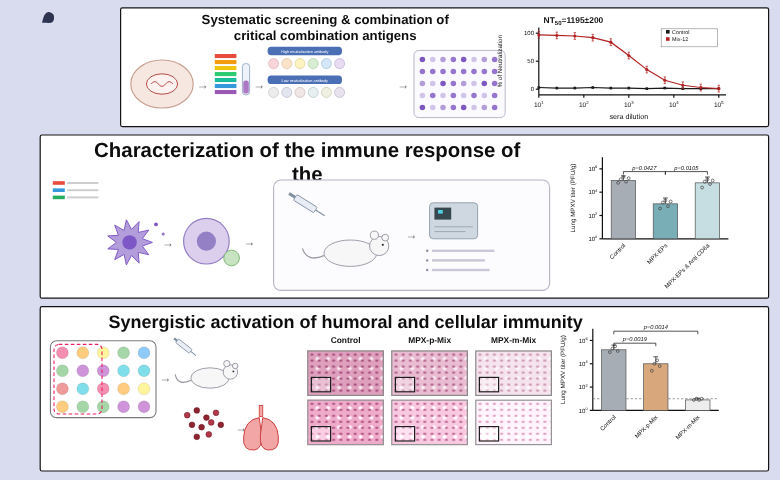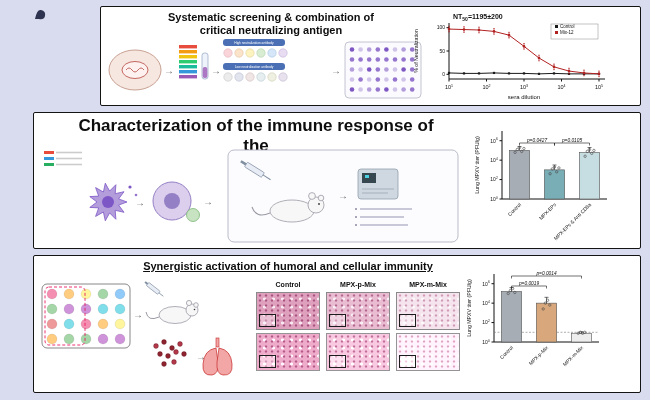--- a/index.html
+++ b/index.html
@@ -5,21 +5,21 @@
   html,body{margin:0;padding:0;}
   body{font-family:"Liberation Sans",sans-serif;}
   .page{position:relative;width:650px;height:400px;background:#d9dbee;overflow:hidden;}
   .panel{position:absolute;background:#ffffff;border:1.5px solid #141414;border-radius:2px;box-sizing:border-box;}
   #panel1{left:100px;top:6px;width:541px;height:100px;}
   #panel2{left:33px;top:112px;width:608px;height:137px;}
   #panel3{left:33px;top:255px;width:608px;height:138px;}
   .ptitle{position:absolute;text-align:center;font-weight:700;color:#0d0d0d;line-height:1.18;}
   #panel1 .ptitle{left:20px;top:4px;width:300px;font-size:11px;text-align:center;}
   #panel2 .ptitle{left:42px;top:3px;width:360px;font-size:17px;}
-  #panel3 .ptitle{left:14px;top:4px;width:480px;font-size:11px;text-decoration:underline;}
+  #panel3 .ptitle{left:14px;top:4px;width:480px;font-size:15px;}
   svg{overflow:visible;display:block;}
   svg text{font-family:"Liberation Sans",sans-serif;}
   .schem{position:absolute;}
   .chartbox{position:absolute;}
   
   .histology{position:absolute;left:222px;top:24px;width:204px;display:flex;gap:6px;}
   .hcol{width:64px;display:flex;flex-direction:column;gap:3px;}
   .hlabel{font-size:7px;font-weight:700;text-align:center;color:#111;height:9px;line-height:9px;}
   .histo{position:relative;width:64px;height:38px;border:1px solid #8a8a8a;box-sizing:border-box;
     background-color:var(--base);
@@ -37,21 +37,21 @@
 
 <div class="page">
 
   <svg class="corner-mark" viewBox="0 0 16 15" width="16" height="15">
     <path d="M2 12 Q4 2 8 3 Q13 4 12 9 Q11 13 6 12 Z" fill="#2e3350"></path>
   </svg>
 
   <div class="panel" id="panel1">
     <div class="ptitle">
       <div>Systematic screening &amp; combination of</div>
-      <div>critical neutralizing antigen</div>
+      <div>critical combination antigens</div>
     </div>
 
     <svg class="schem" style="left:6px;top:30px" width="320" height="66" viewBox="0 0 320 66">
       <g>
         <ellipse cx="28" cy="33" rx="26" ry="20" fill="#f6e7e0" stroke="#c9a193" stroke-width="1"></ellipse>
         <ellipse cx="28" cy="33" rx="13" ry="8.5" fill="#fdf2f0" stroke="#b6453f" stroke-width="0.8"></ellipse>
         <path d="M19 33 q3 -4 6 0 t6 0 t6 0" stroke="#b6453f" fill="none" stroke-width="0.8"></path>
       </g>
       <text x="57" y="37" font-size="10" fill="#6a6a6a">→</text>
       <g id="antigen-bars">

